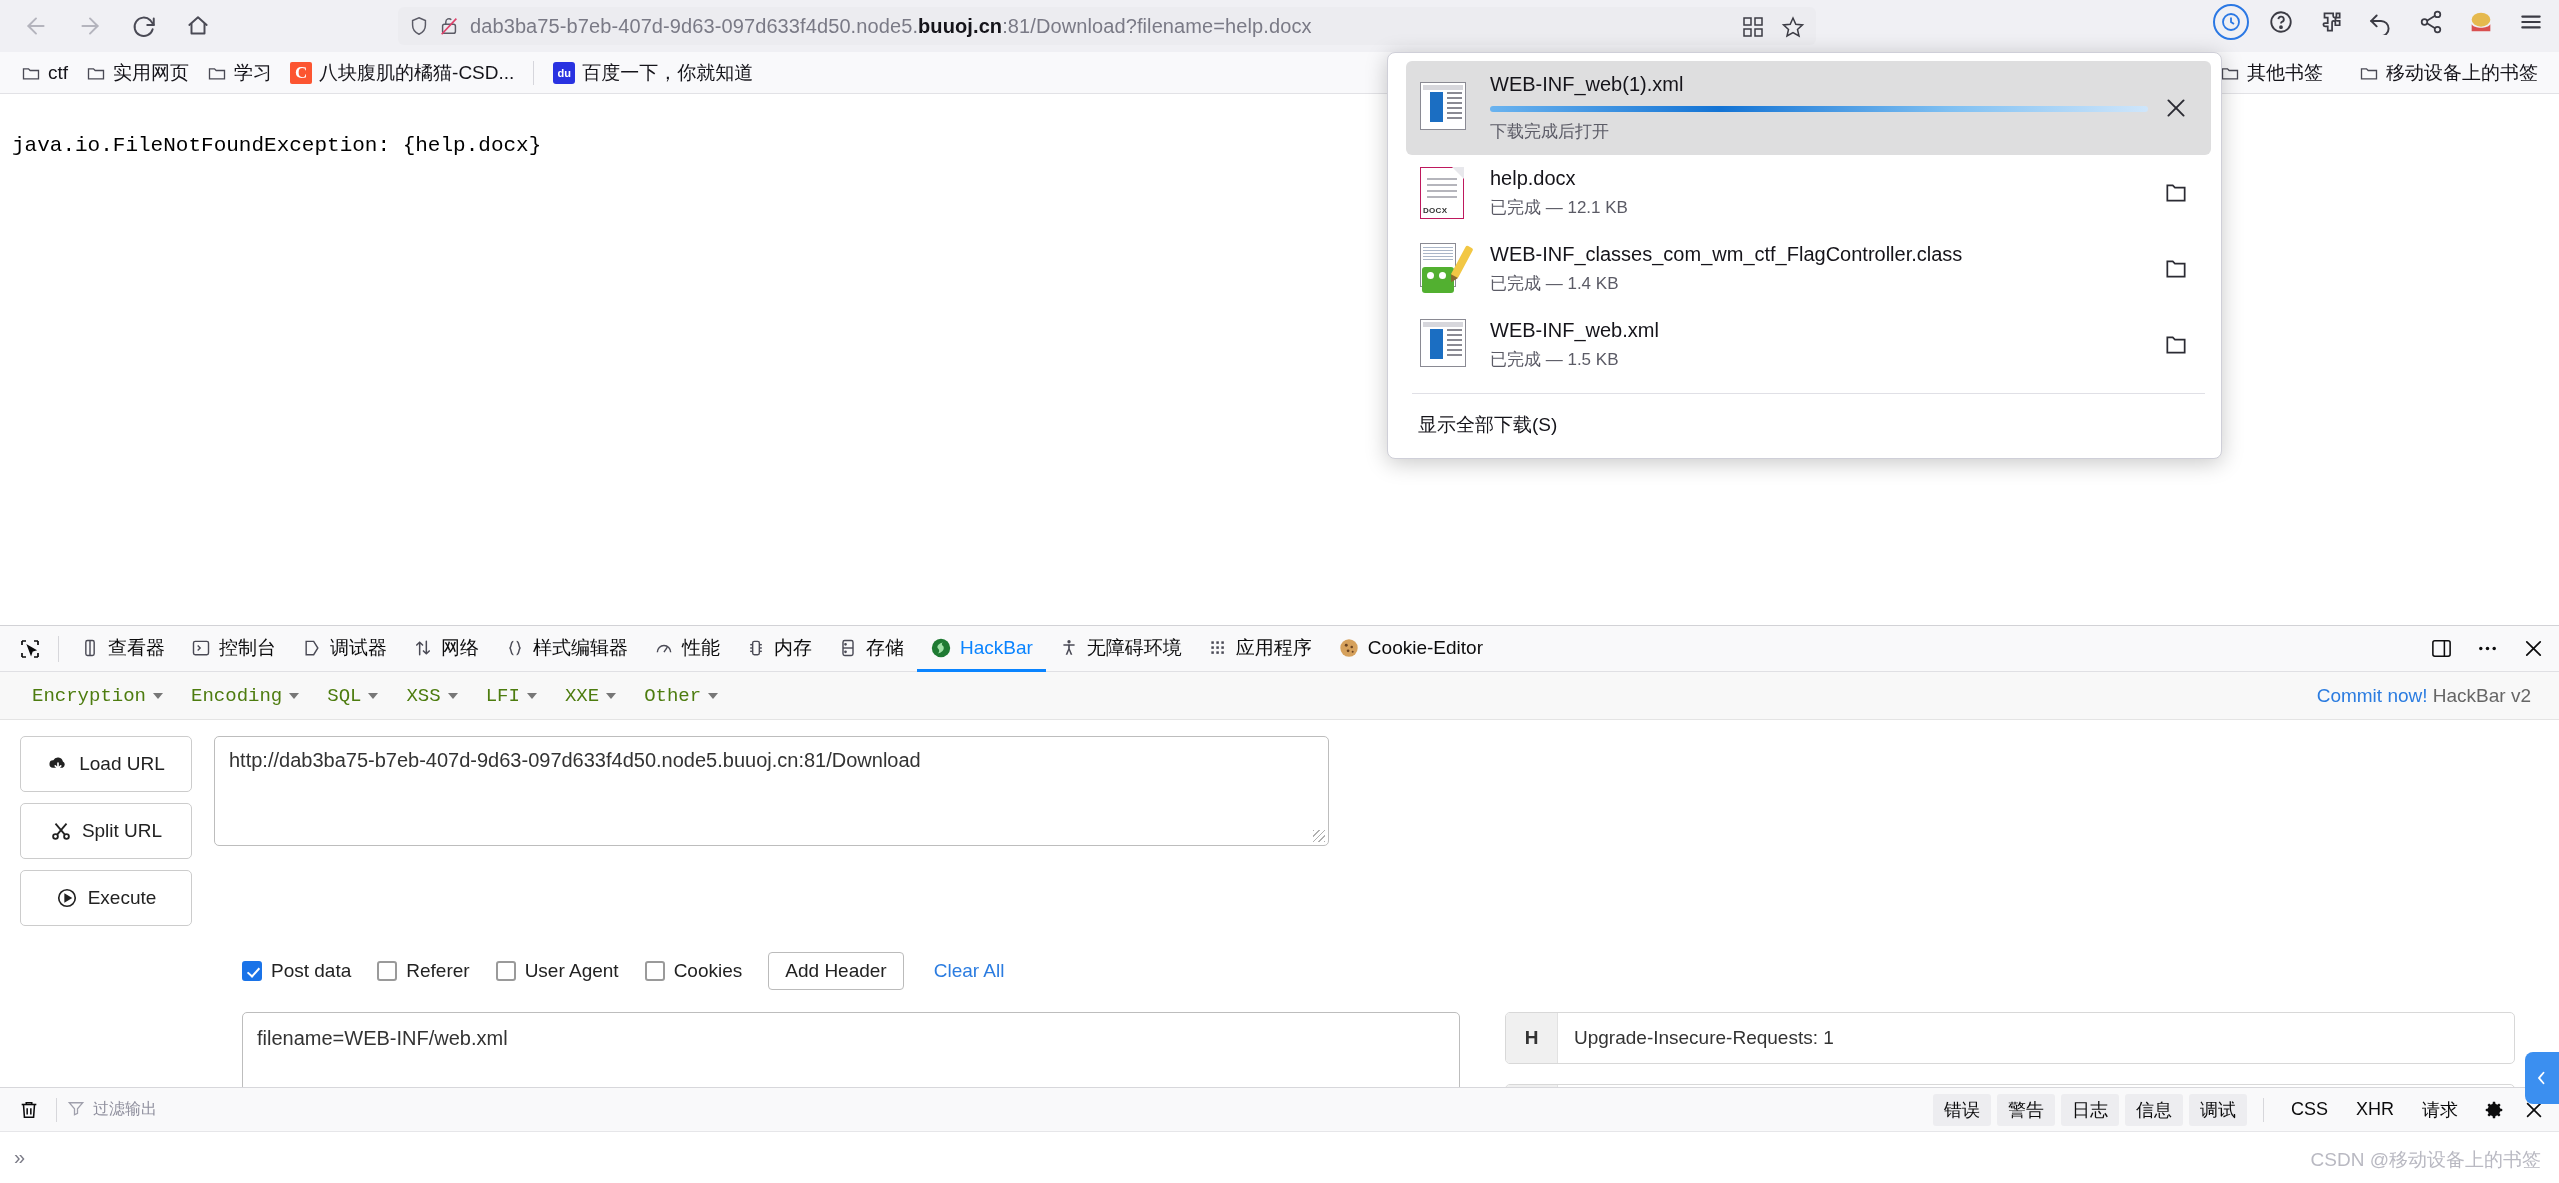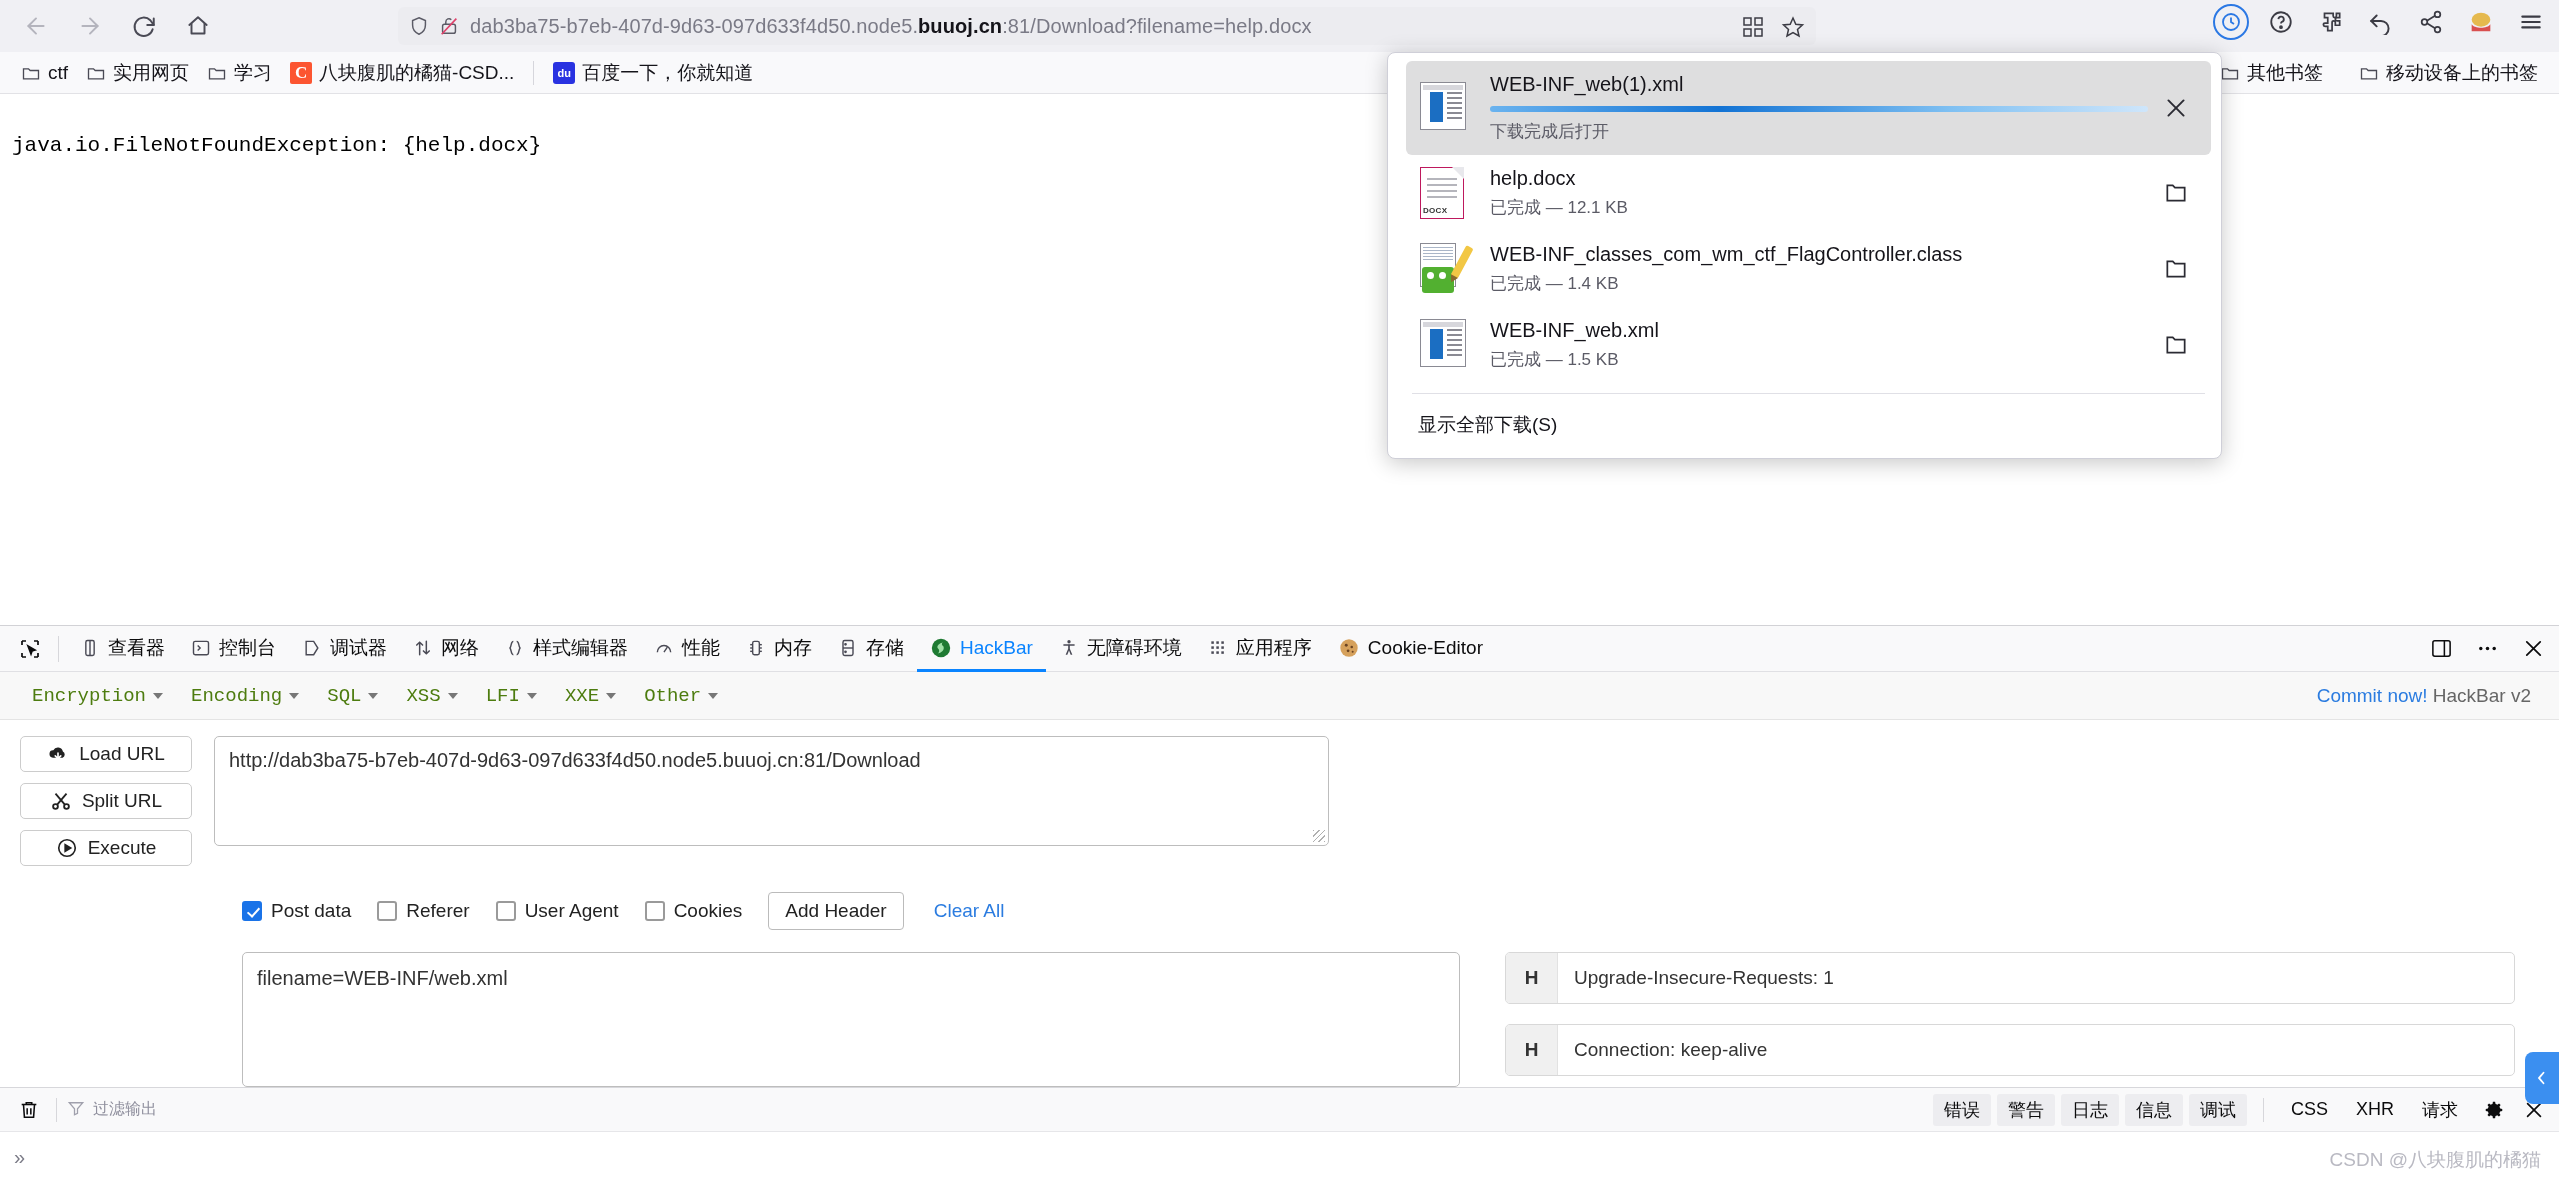--- a/index.html
+++ b/index.html
@@ -171,21 +171,21 @@
   .hb-menu { font-size: 19px; color: #4d7c0f; padding: 6px 14px; display:flex; align-items:center; gap:7px;font-family:Liberation Mono, monospace; }
   .hb-menu .caret { border-left:5px solid transparent; border-right:5px solid transparent; border-top:6px solid #777; }
   .hb-commit { position:absolute; right: 28px; font-size:19px; }
   .hb-commit .blue { color: #2b7ce0; text-align: center; }
   .hb-commit .grey { color: #666; }
 
   .hb-body { padding: 16px 20px 0 20px; position: relative; height: 430px; }
   .hb-row { display: flex; align-items: flex-start; gap: 22px; }
   .hb-btncol { display:flex; flex-direction: column; gap: 11px; width: 172px; flex: 0 0 172px; }
   .hb-btn {
-    height: 36px; border: 1px solid #ccc; border-radius: 5px; background: #fff;
+    height: 56px; border: 1px solid #ccc; border-radius: 5px; background: #fff;
     display:flex; align-items:center; justify-content:center; gap: 10px;
     font-size: 19px; color: #222;
   }
   .hb-btn .gi { display:flex; }
   .hb-urlarea {
     width: 1115px; height: 110px; border: 1px solid #bdbdbd; border-radius: 5px;
     background: #fff; padding: 12px 14px; font-size: 20px; color: #333;
     position: relative; resize: none; font-family:"Liberation Sans", sans-serif;
     overflow: hidden;
   }
@@ -845,14 +845,14 @@
       <svg width="22" height="22" viewBox="0 0 24 24" stroke="currentColor" stroke-width="1.8" stroke-linecap="round">
           <line x1="5" y1="5" x2="19" y2="19"></line>
           <line x1="19" y1="5" x2="5" y2="19"></line>
         </svg>
     </div>
   </div>
 </div>
 
 <div class="status-bar">
   <span class="sb-prompt">»</span>
-  <span class="watermark">CSDN @八块腹肌的橘猫</span>
+  <span class="watermark">CSDN @移动设备上的书签</span>
 </div>
 
 </body></html>

